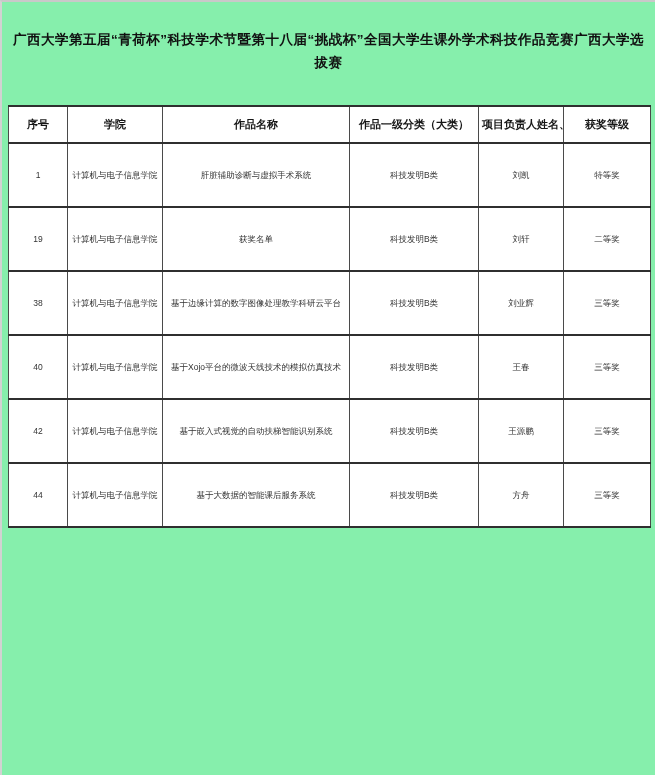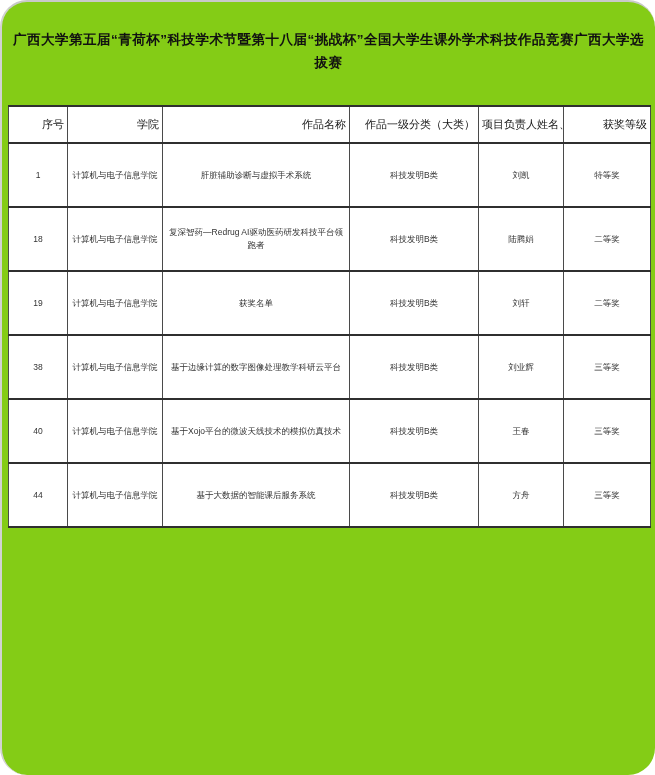--- a/index.html
+++ b/index.html
@@ -5,27 +5,26 @@
   html, body {
     margin: 0;
     padding: 0;
     background: #ffffff;
   }
   .page {
     position: relative;
     width: 655px;
     height: 775px;
     overflow: hidden;
-    background: #84cc16;
+    background: #86efac;
     border-top: 2px solid #c9c9c9;
     border-left: 2px solid #d2d2d2;
     box-sizing: border-box;
     font-family: "Liberation Sans", "DejaVu Sans", sans-serif;
     color: #2b2b2b;
-    border-radius: 27px;
   }
   .title {
     margin-top: 26px;
     text-align: center;
     font-weight: bold;
     font-size: 13.5px;
     line-height: 23px;
     color: #111111;
     letter-spacing: 0.5px;
     padding: 0 6px;
@@ -45,25 +44,24 @@
     border-top: 2px solid #2f2f2f;
     border-bottom: 2px solid #2f2f2f;
     text-align: center;
     vertical-align: middle;
     padding: 1px 3px;
     overflow: hidden;
     background: #ffffff;
   }
   table.awards th {
     font-size: 11px;
-    font-weight: normal;
+    font-weight: bold;
     color: #161616;
     height: 33px;
     white-space: nowrap;
-    text-align: right;
   }
   table.awards td {
     font-size: 8.5px;
     color: #333333;
     height: 60px;
     line-height: 13px;
   }
 </style>
 </head>
 <body>
@@ -96,28 +94,20 @@
     <tbody id="awards-body">
         <tr>
           <td>1</td>
           <td>计算机与电子信息学院</td>
           <td>肝脏辅助诊断与虚拟手术系统</td>
           <td>科技发明B类</td>
           <td>刘凯</td>
           <td>特等奖</td>
         </tr>
         <tr>
-          <td>18</td>
-          <td>计算机与电子信息学院</td>
-          <td>复深智药—Redrug AI驱动医药研发科技平台领跑者</td>
-          <td>科技发明B类</td>
-          <td>陆腾娟</td>
-          <td>二等奖</td>
-        </tr>
-        <tr>
           <td>19</td>
           <td>计算机与电子信息学院</td>
           <td>获奖名单</td>
           <td>科技发明B类</td>
           <td>刘轩</td>
           <td>二等奖</td>
         </tr>
         <tr>
           <td>38</td>
           <td>计算机与电子信息学院</td>
@@ -128,20 +118,28 @@
         </tr>
         <tr>
           <td>40</td>
           <td>计算机与电子信息学院</td>
           <td>基于Xojo平台的微波天线技术的模拟仿真技术</td>
           <td>科技发明B类</td>
           <td>王春</td>
           <td>三等奖</td>
         </tr>
         <tr>
+          <td>42</td>
+          <td>计算机与电子信息学院</td>
+          <td>基于嵌入式视觉的自动扶梯智能识别系统</td>
+          <td>科技发明B类</td>
+          <td>王源鹏</td>
+          <td>三等奖</td>
+        </tr>
+        <tr>
           <td>44</td>
           <td>计算机与电子信息学院</td>
           <td>基于大数据的智能课后服务系统</td>
           <td>科技发明B类</td>
           <td>方舟</td>
           <td>三等奖</td>
         </tr>
       </tbody>
   </table>
 

